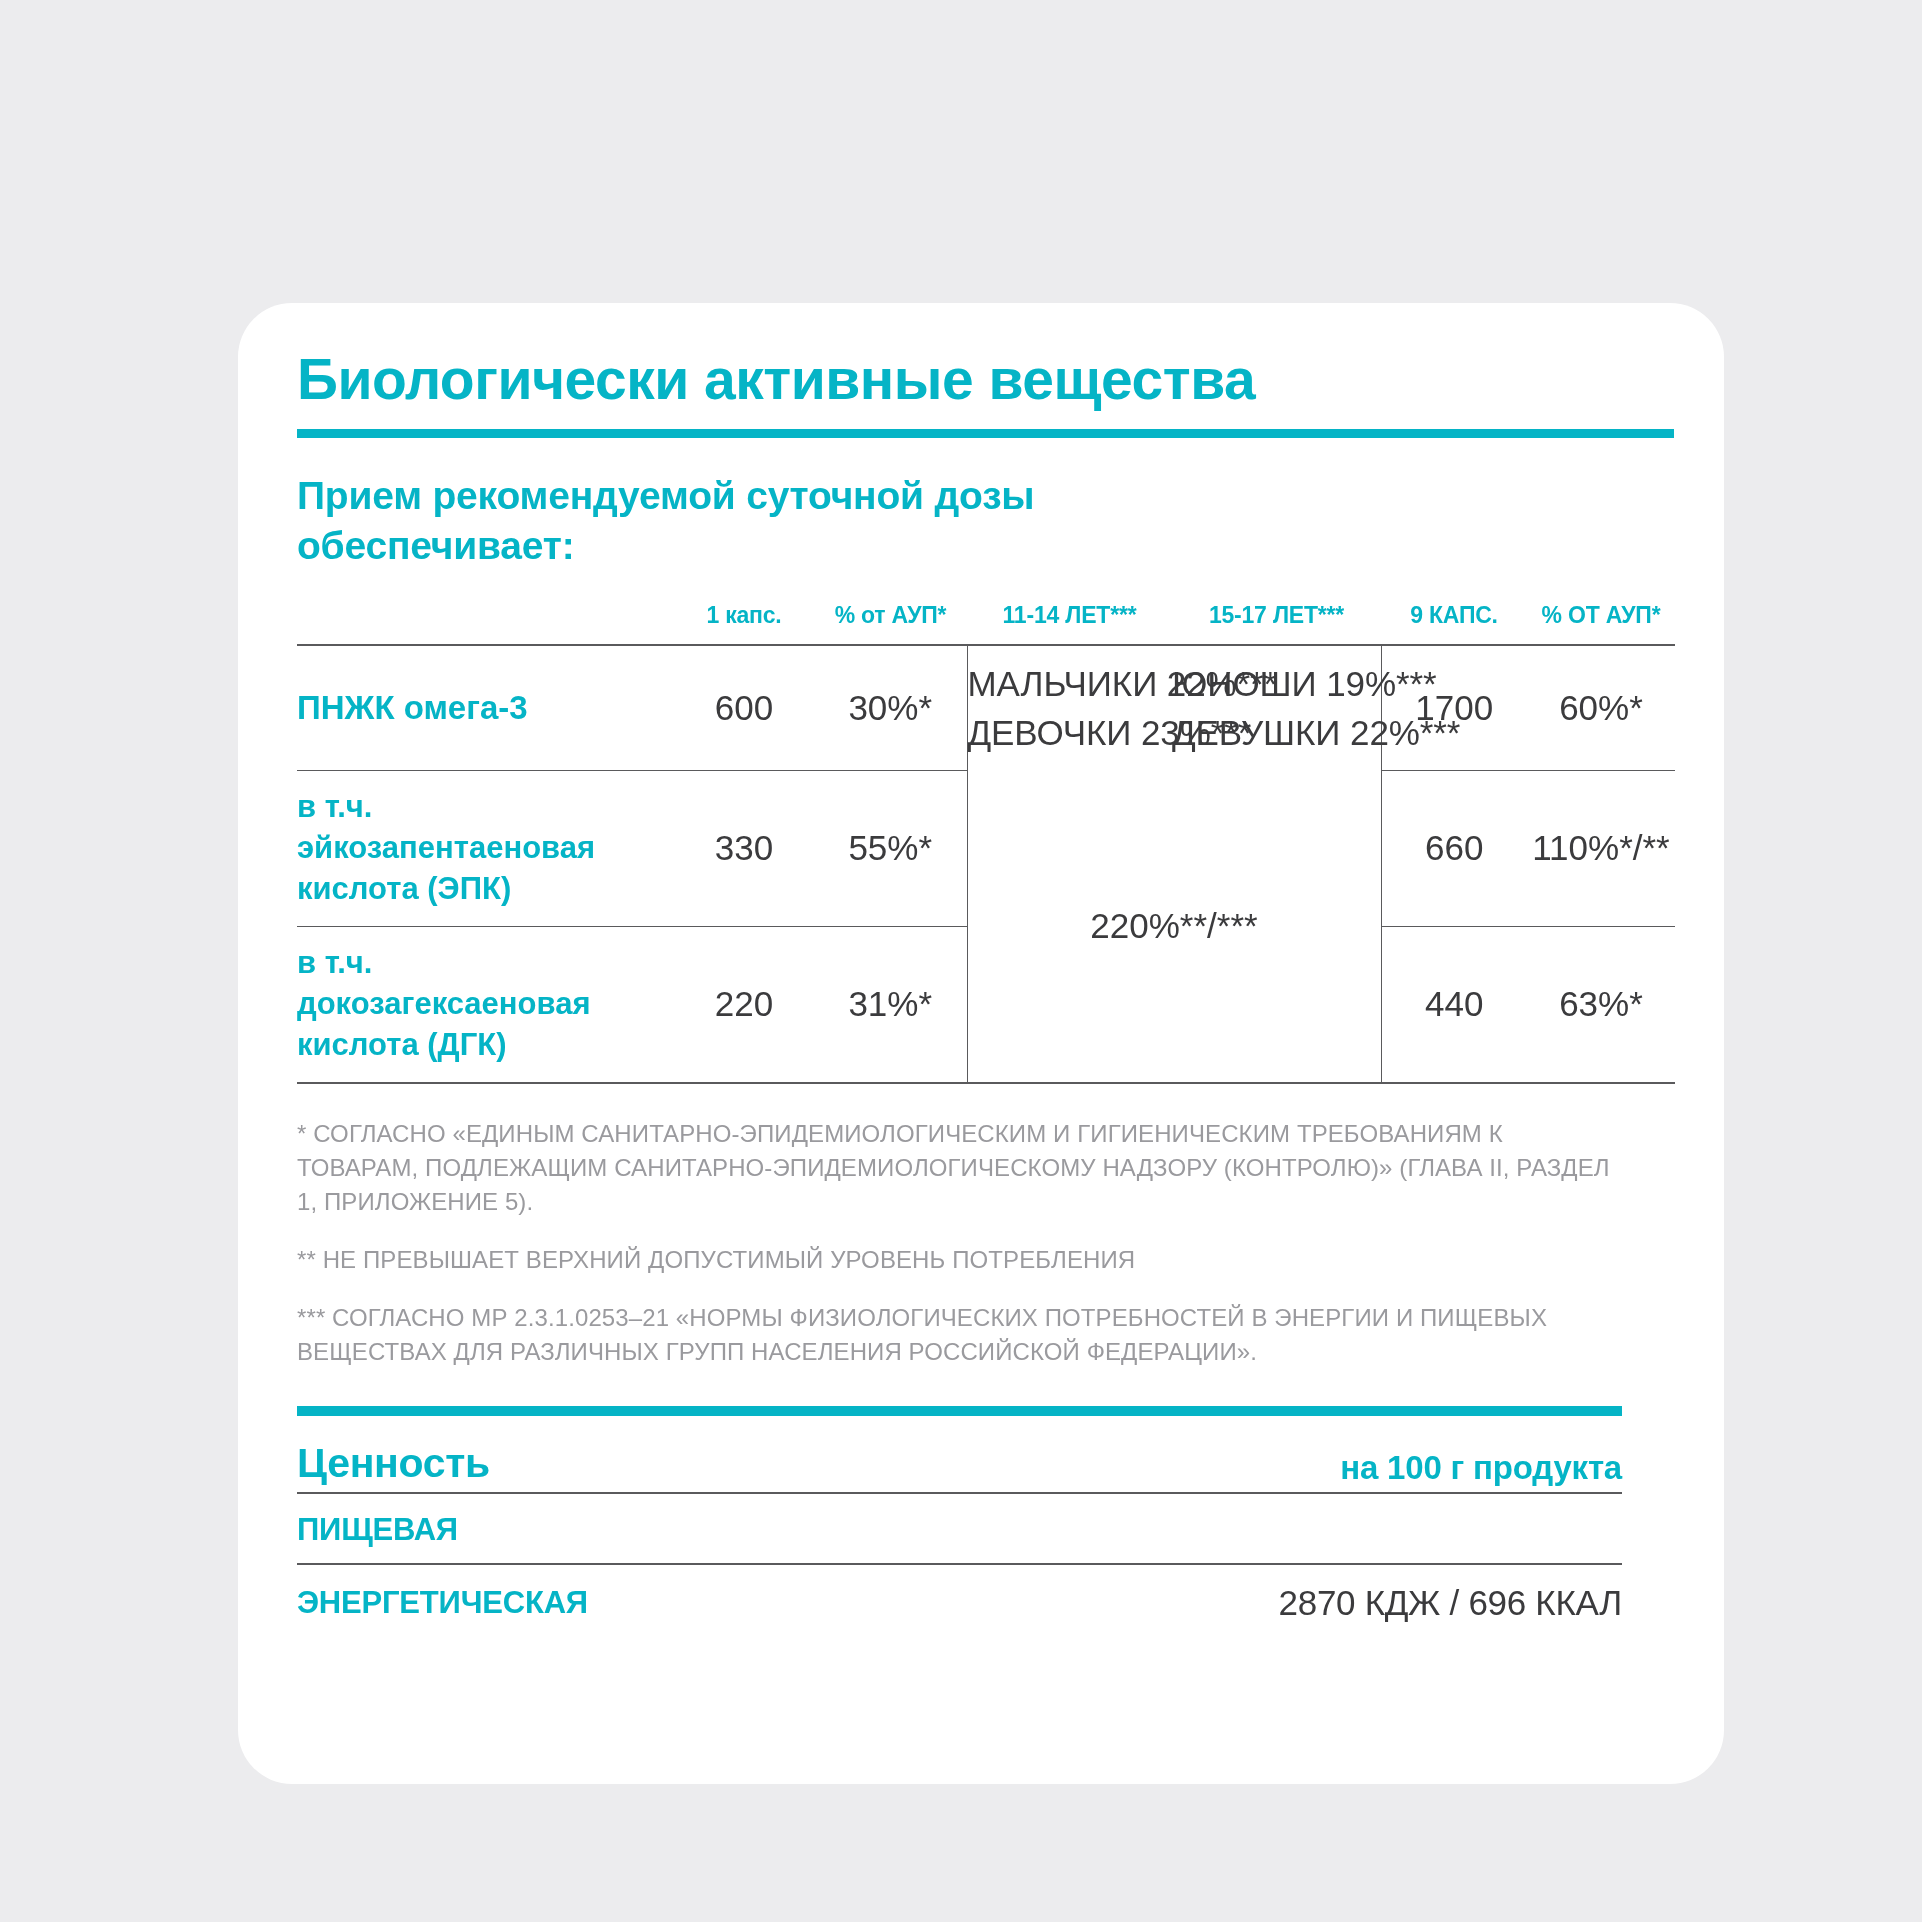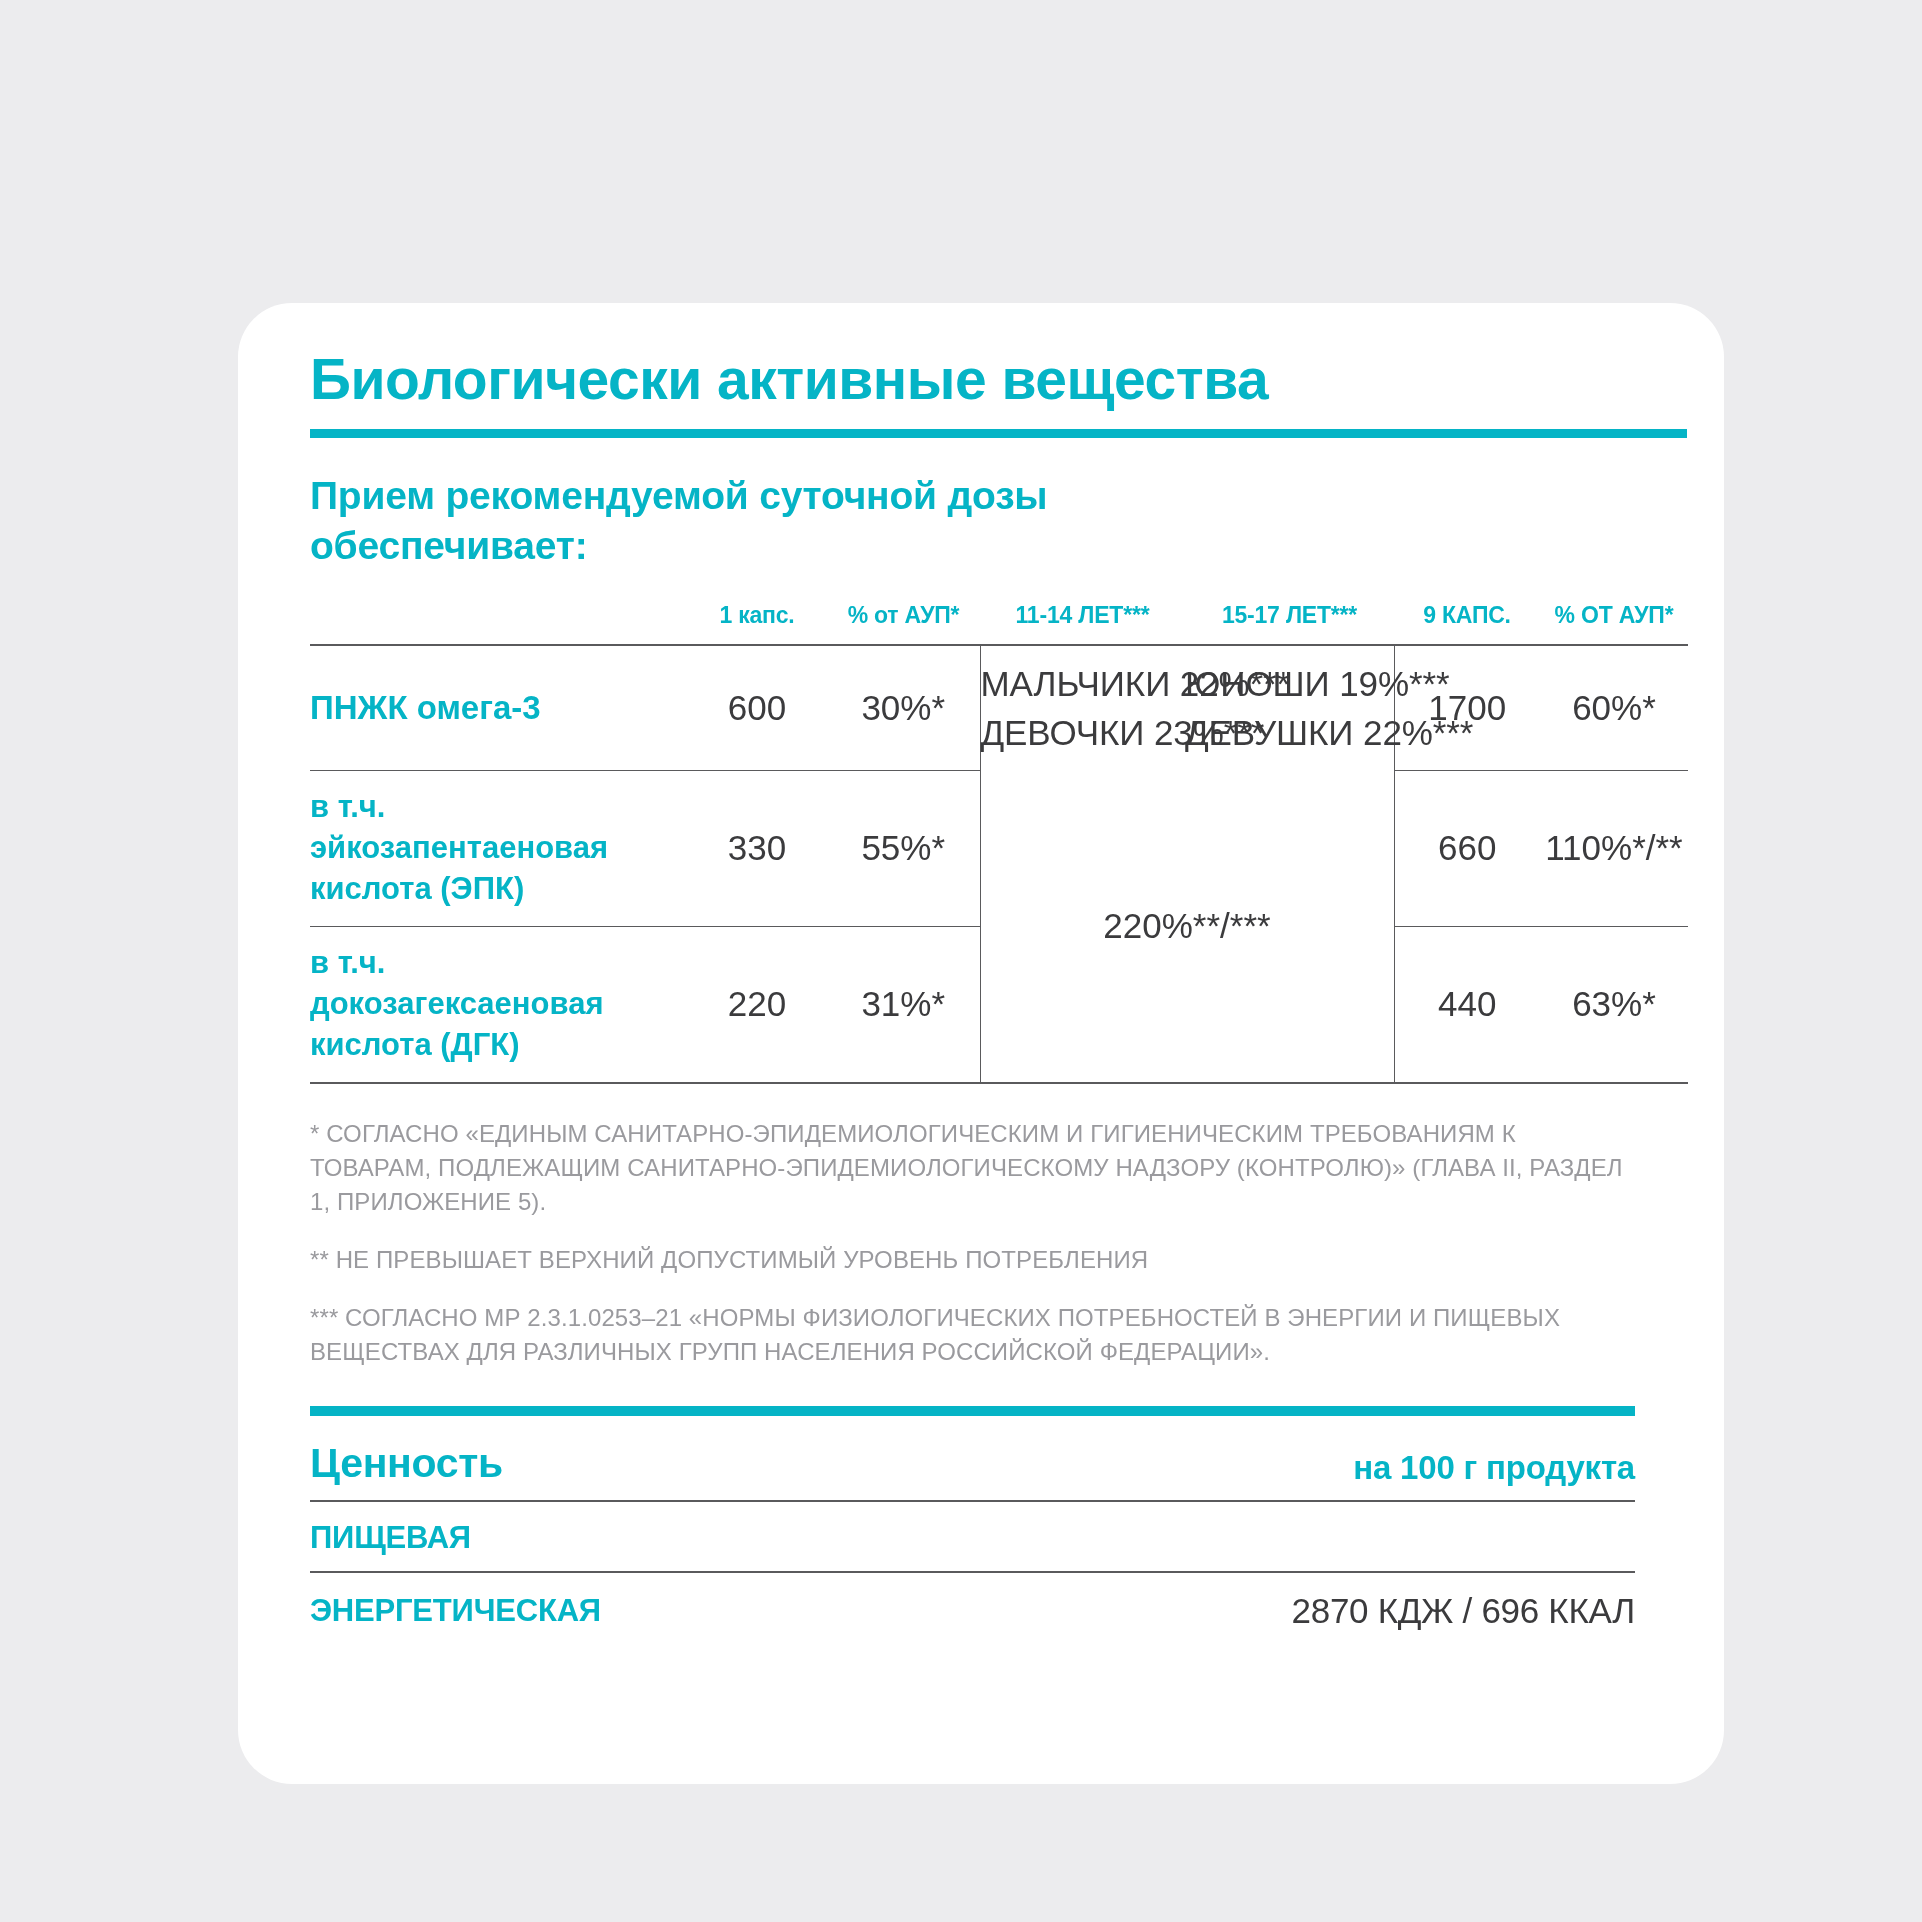--- a/index.html
+++ b/index.html
@@ -38,21 +38,21 @@
     top: 303px;
     width: 1486px;
     height: 1481px;
     background: #ffffff;
     border-radius: 54px;
     box-sizing: border-box;
   }
 
   .inner {
     position: absolute;
-    left: 72px;
+    left: 59px;
     top: 44px;
     right: 54px;
   }
 
   .section-heading {
     font-size: 57px;
     font-weight: 700;
     color: #05b4c6;
     letter-spacing: -0.5px;
     line-height: 1.15;
@@ -161,21 +161,21 @@
     background: #05b4c6;
     width: 1325px;
   }
 
   .value-head {
     margin-top: 24px;
     width: 1325px;
     display: flex;
     justify-content: space-between;
     align-items: flex-end;
-    padding-bottom: 13px;
+    padding-bottom: 5px;
     border-bottom: 2.8px solid #5a5a5c;
   }
   .value-head-left {
     font-size: 41px;
     font-weight: 700;
     color: #05b4c6;
     letter-spacing: -0.3px;
   }
   .value-head-right {
     font-size: 33px;

